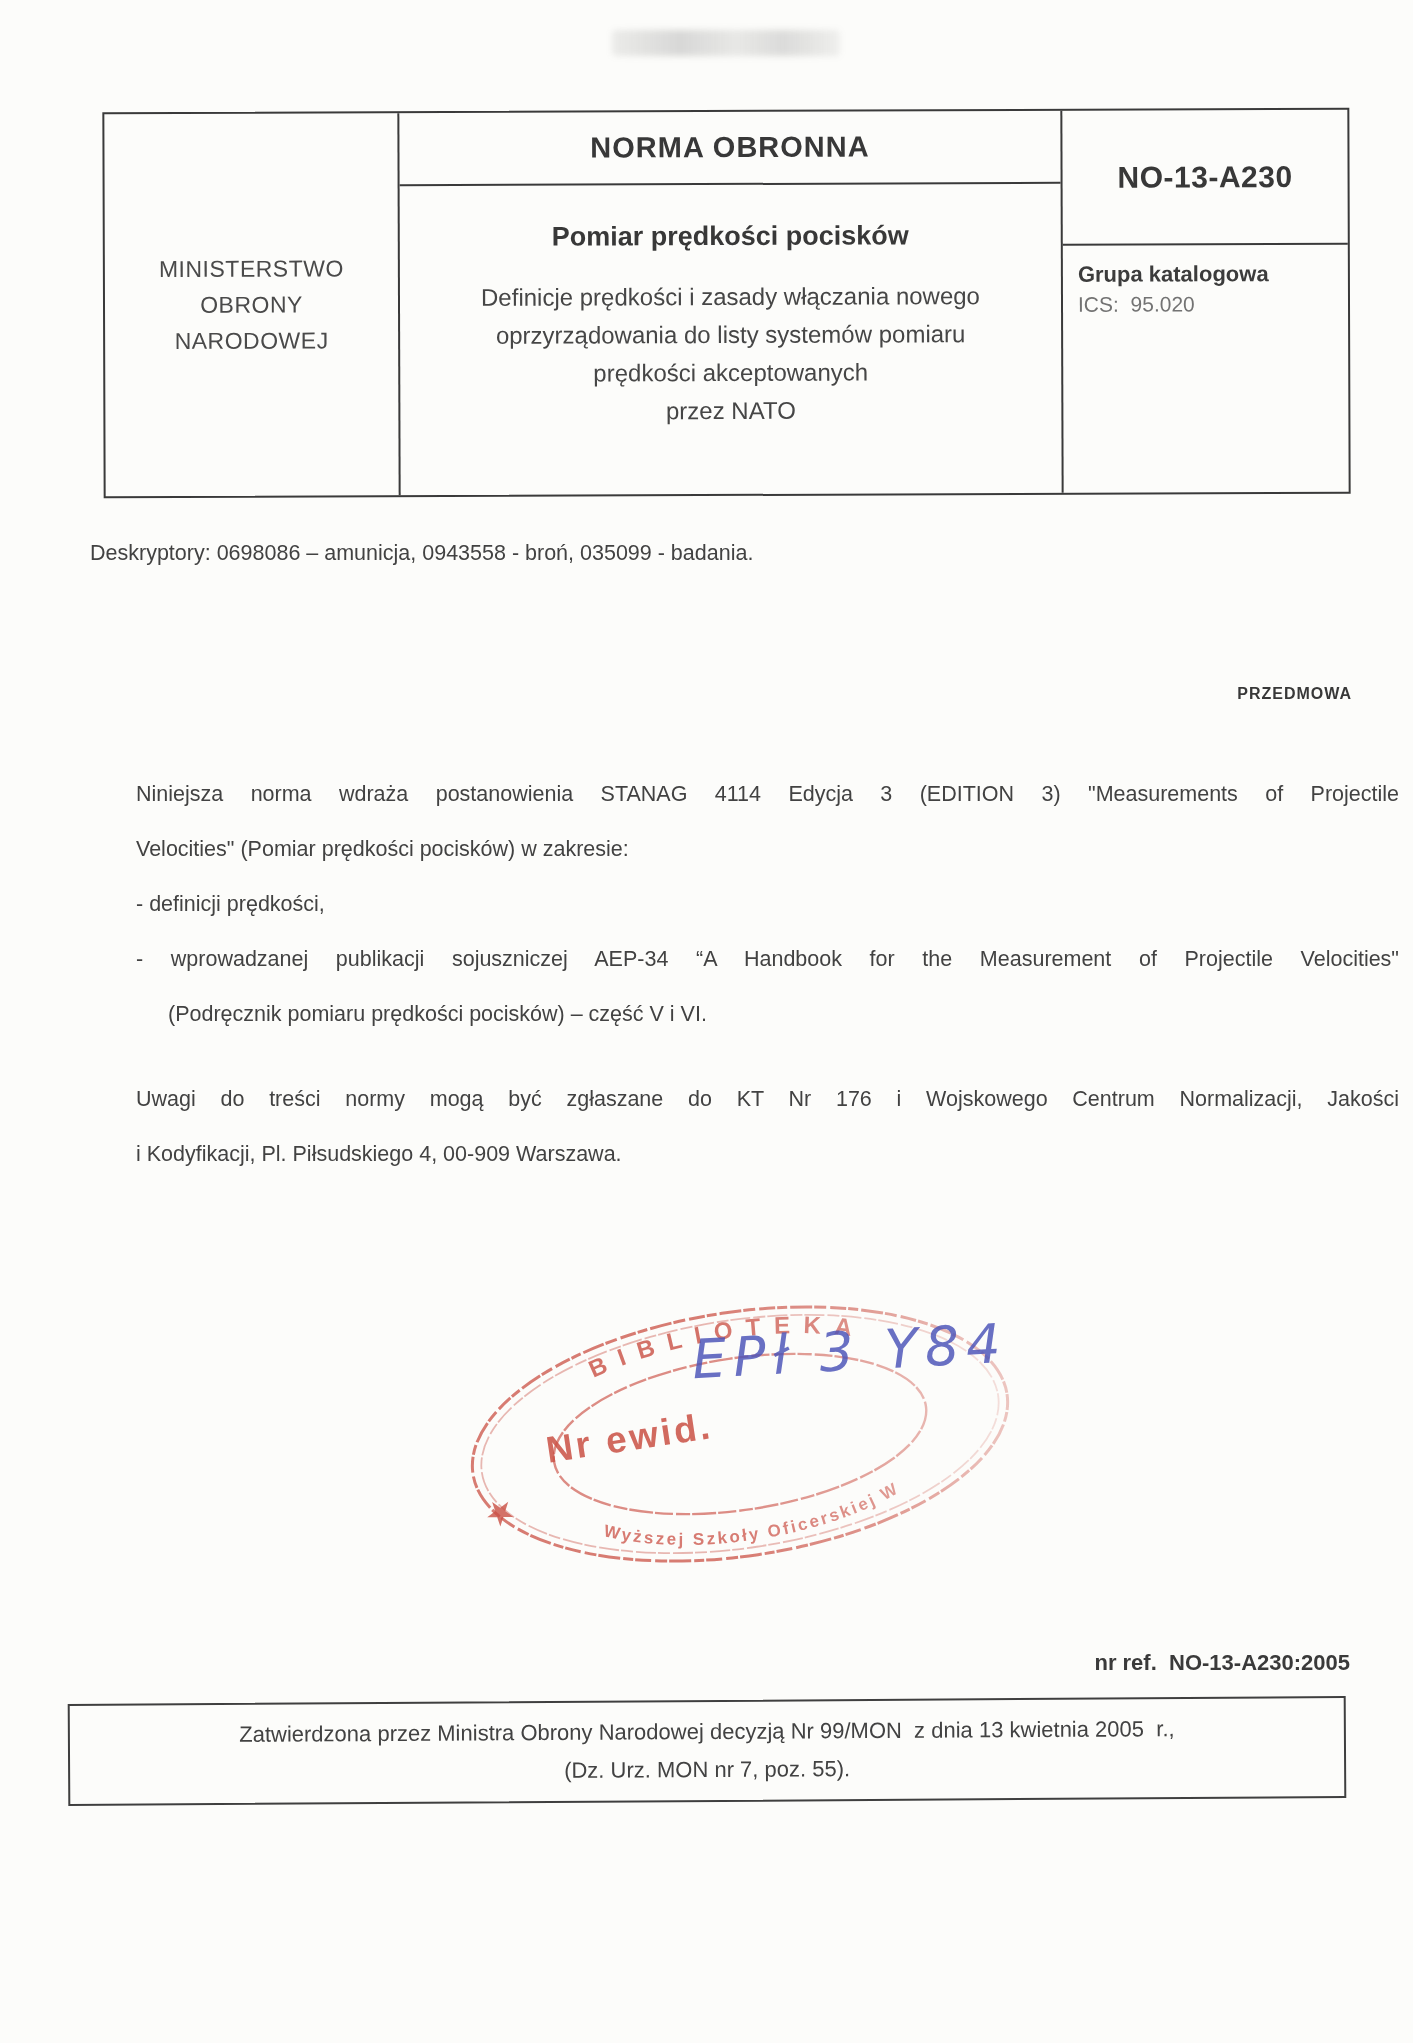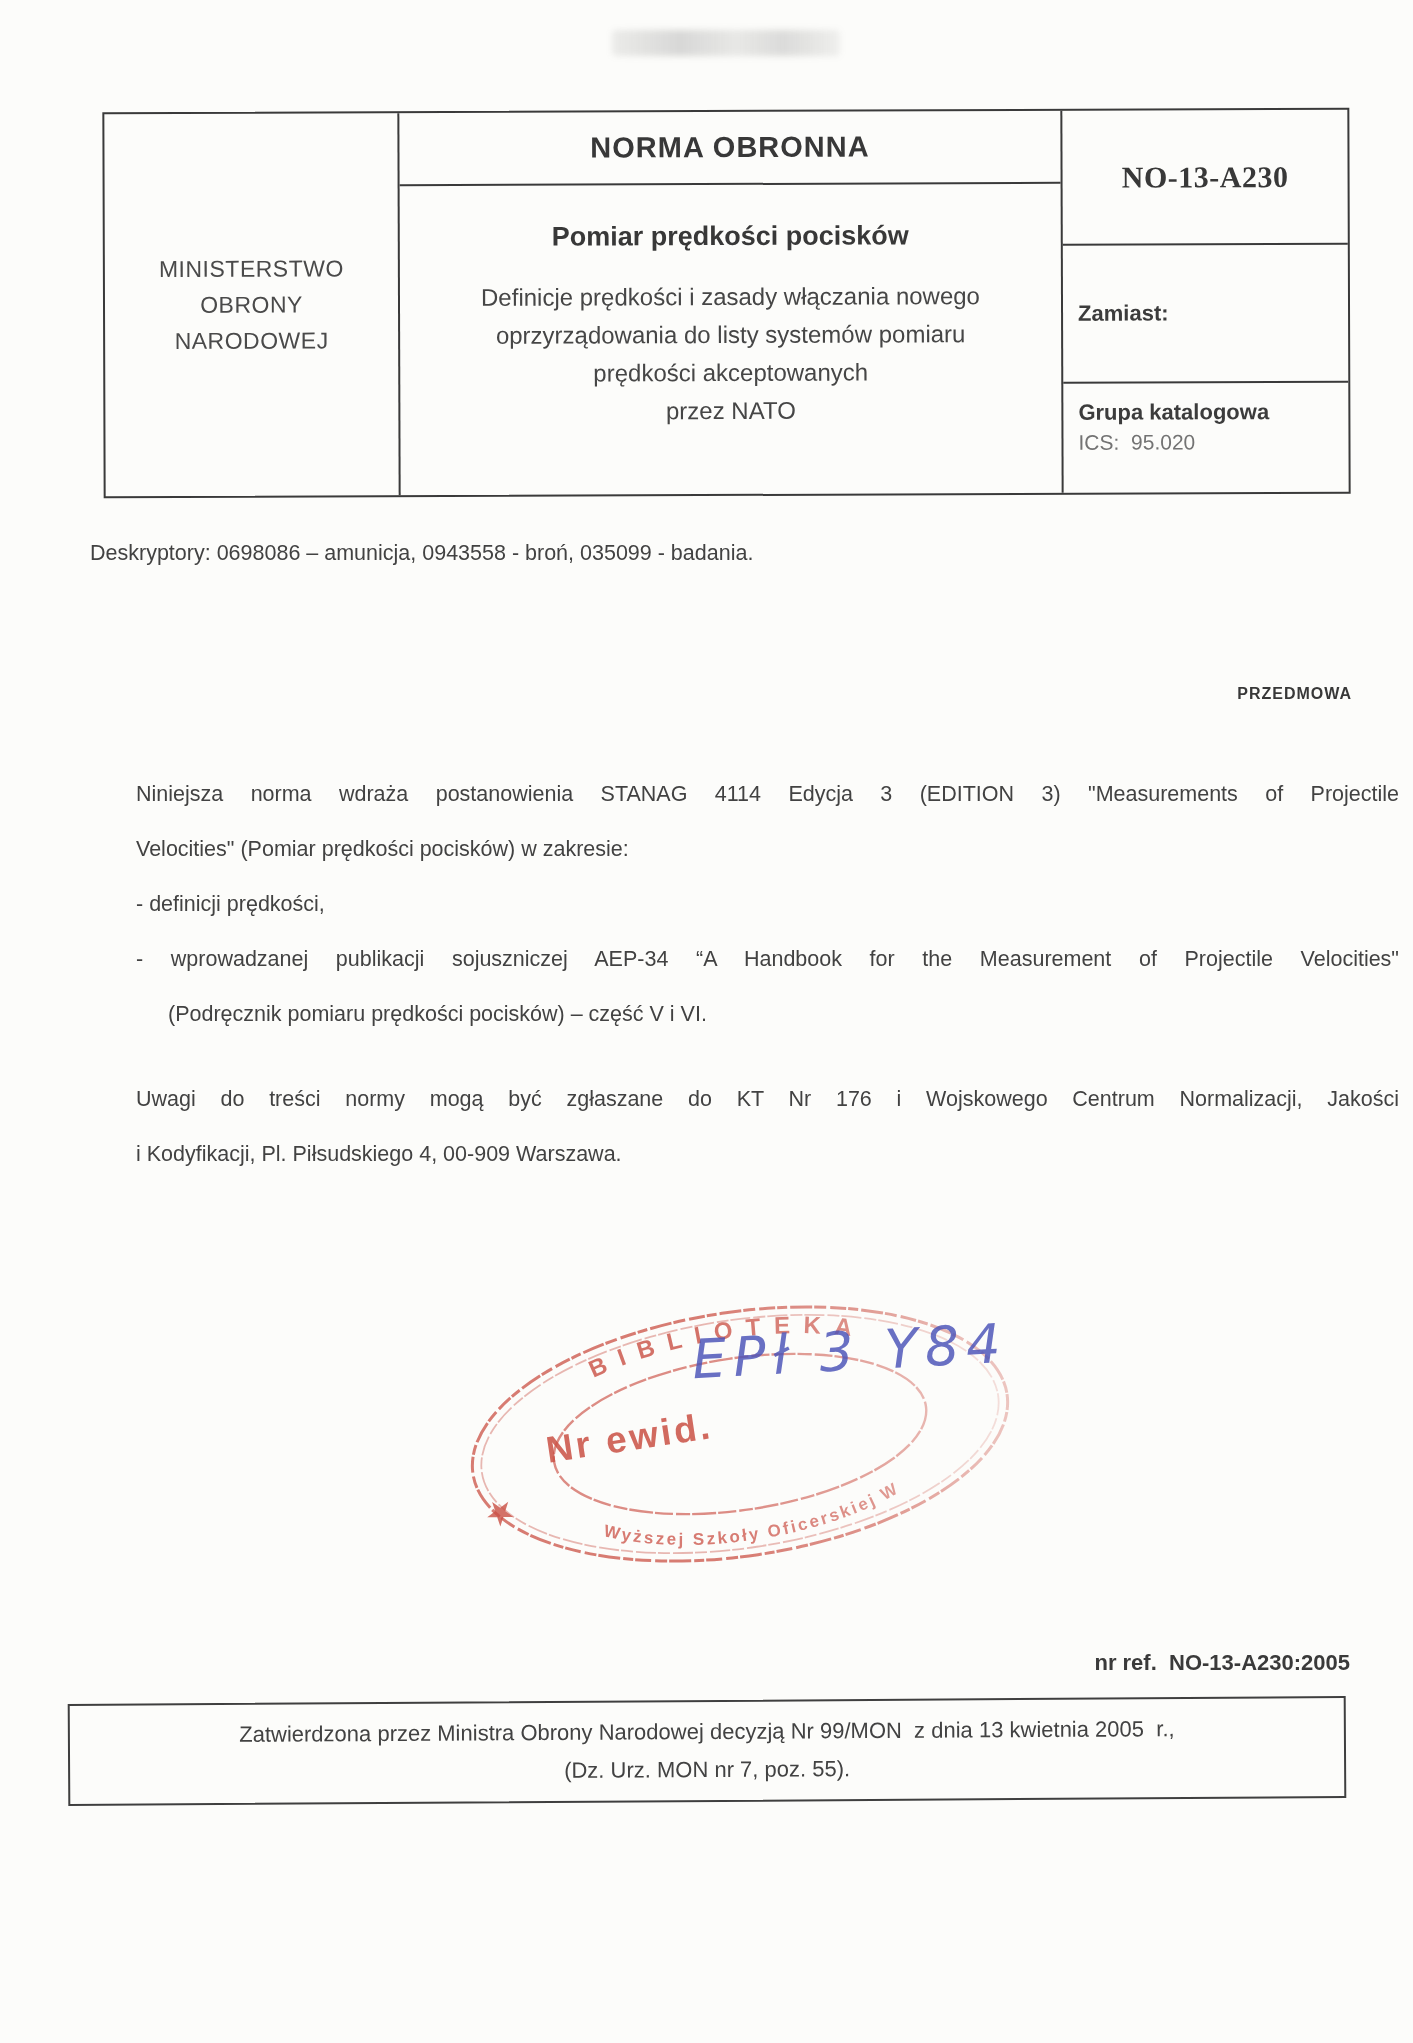--- a/index.html
+++ b/index.html
@@ -32,21 +32,21 @@
     display:flex;align-items:center;justify-content:center;
     font-weight:bold;font-size:29px;letter-spacing:1px;color:#383838;
   }
   .center-body{flex:1;text-align:center;padding-top:36px;}
   .norm-title{font-size:27px;font-weight:bold;margin-bottom:26px;color:#383838;}
   .subtitle-line{font-size:24px;line-height:38px;color:#464646;white-space:nowrap;}
   .col-right{width:287px;border-left:2.5px solid #3a3a3a;box-sizing:border-box;display:flex;flex-direction:column;}
   .num-cell{
     height:135px;border-bottom:2.5px solid #3a3a3a;box-sizing:border-box;
     display:flex;align-items:center;justify-content:center;
-    font-weight:bold;font-size:30px;color:#383838;letter-spacing:.5px;font-family:Liberation Serif, serif;
+    font-weight:bold;font-size:30px;color:#383838;letter-spacing:.5px;
   }
   .zamiast-cell{
     height:138px;border-bottom:2.5px solid #3a3a3a;box-sizing:border-box;
     display:flex;align-items:center;padding-left:15px;font-weight:bold;font-size:22px;color:#3c3c3c;
   }
   .grupa-cell{flex:1;padding:16px 0 0 15px;}
   .grupa-label{font-weight:bold;font-size:22px;color:#3c3c3c;}
   .grupa-value{margin-top:5px;font-size:21px;white-space:pre;color:#737373;}
 
   
@@ -105,21 +105,20 @@
       <div class="center-body">
         <div class="norm-title">Pomiar prędkości pocisków</div>
         <div class="subtitle-line">Definicje prędkości i zasady włączania nowego</div>
         <div class="subtitle-line">oprzyrządowania do listy systemów pomiaru</div>
         <div class="subtitle-line">prędkości akceptowanych</div>
         <div class="subtitle-line">przez NATO</div>
       </div>
     </div>
     <div class="col-right">
       <div class="num-cell">NO-13-A230</div>
-      <div class="zamiast-cell">Zamiast:</div>
       <div class="grupa-cell">
         <div class="grupa-label">Grupa katalogowa</div>
         <div class="grupa-value">ICS:  95.020</div>
       </div>
     </div>
   </div>
 
   <div class="descriptors">Deskryptory: 0698086 – amunicja, 0943558 - broń, 035099 - badania.</div>
 
   <div class="foreword-heading">PRZEDMOWA</div>

